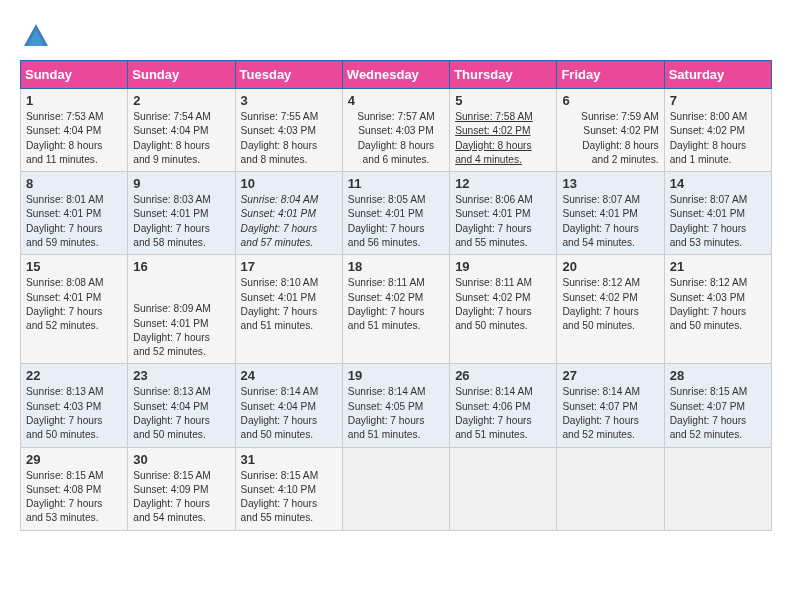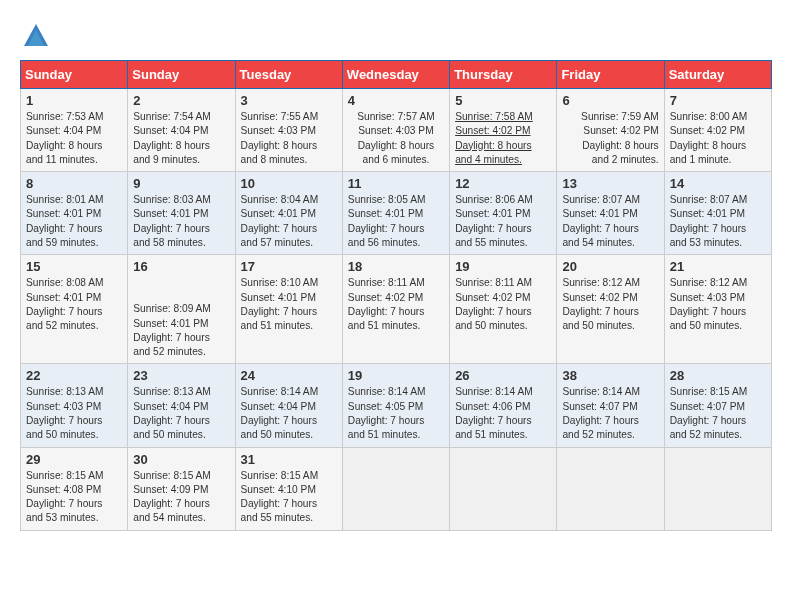--- a/index.html
+++ b/index.html
@@ -50,21 +50,21 @@
       font-size: 16px;
       color: #333;
       margin-top: 2px;
     }
     .calendar {
       width: 100%;
       border-collapse: collapse;
       font-size: 11px;
     }
     .calendar thead th {
-      background: #ef4444;
+      background: #ec4899;
       color: #fff;
       padding: 6px 4px;
       text-align: left;
       font-size: 13px;
       font-weight: bold;
       border: 1px solid #1a6bb5;
     }
     .calendar tbody td {
       vertical-align: top;
       border: 1px solid #ccc;
@@ -192,21 +192,21 @@
           </td>
           <td>
             <span class="day-num">9</span>
             <div class="day-info" style="white-space: pre-line;">Sunrise: 8:03 AM
 Sunset: 4:01 PM
 Daylight: 7 hours
 and 58 minutes.</div>
           </td>
           <td>
             <span class="day-num">10</span>
-            <div class="day-info" style="white-space: pre-line;">Sunrise: 8:04 AM
+            <div class="day-info" style="white-space: pre-line; font-style: italic;">Sunrise: 8:04 AM
 Sunset: 4:01 PM
 Daylight: 7 hours
 and 57 minutes.</div>
           </td>
           <td>
             <span class="day-num">11</span>
             <div class="day-info" style="white-space: pre-line;">Sunrise: 8:05 AM
 Sunset: 4:01 PM
 Daylight: 7 hours
 and 56 minutes.</div>
@@ -314,21 +314,21 @@
 and 51 minutes.</div>
           </td>
           <td>
             <span class="day-num">26</span>
             <div class="day-info" style="white-space: pre-line;">Sunrise: 8:14 AM
 Sunset: 4:06 PM
 Daylight: 7 hours
 and 51 minutes.</div>
           </td>
           <td>
-            <span class="day-num">38</span>
+            <span class="day-num">27</span>
             <div class="day-info" style="white-space: pre-line;">Sunrise: 8:14 AM
 Sunset: 4:07 PM
 Daylight: 7 hours
 and 52 minutes.</div>
           </td>
           <td>
             <span class="day-num">28</span>
             <div class="day-info" style="white-space: pre-line;">Sunrise: 8:15 AM
 Sunset: 4:07 PM
 Daylight: 7 hours

